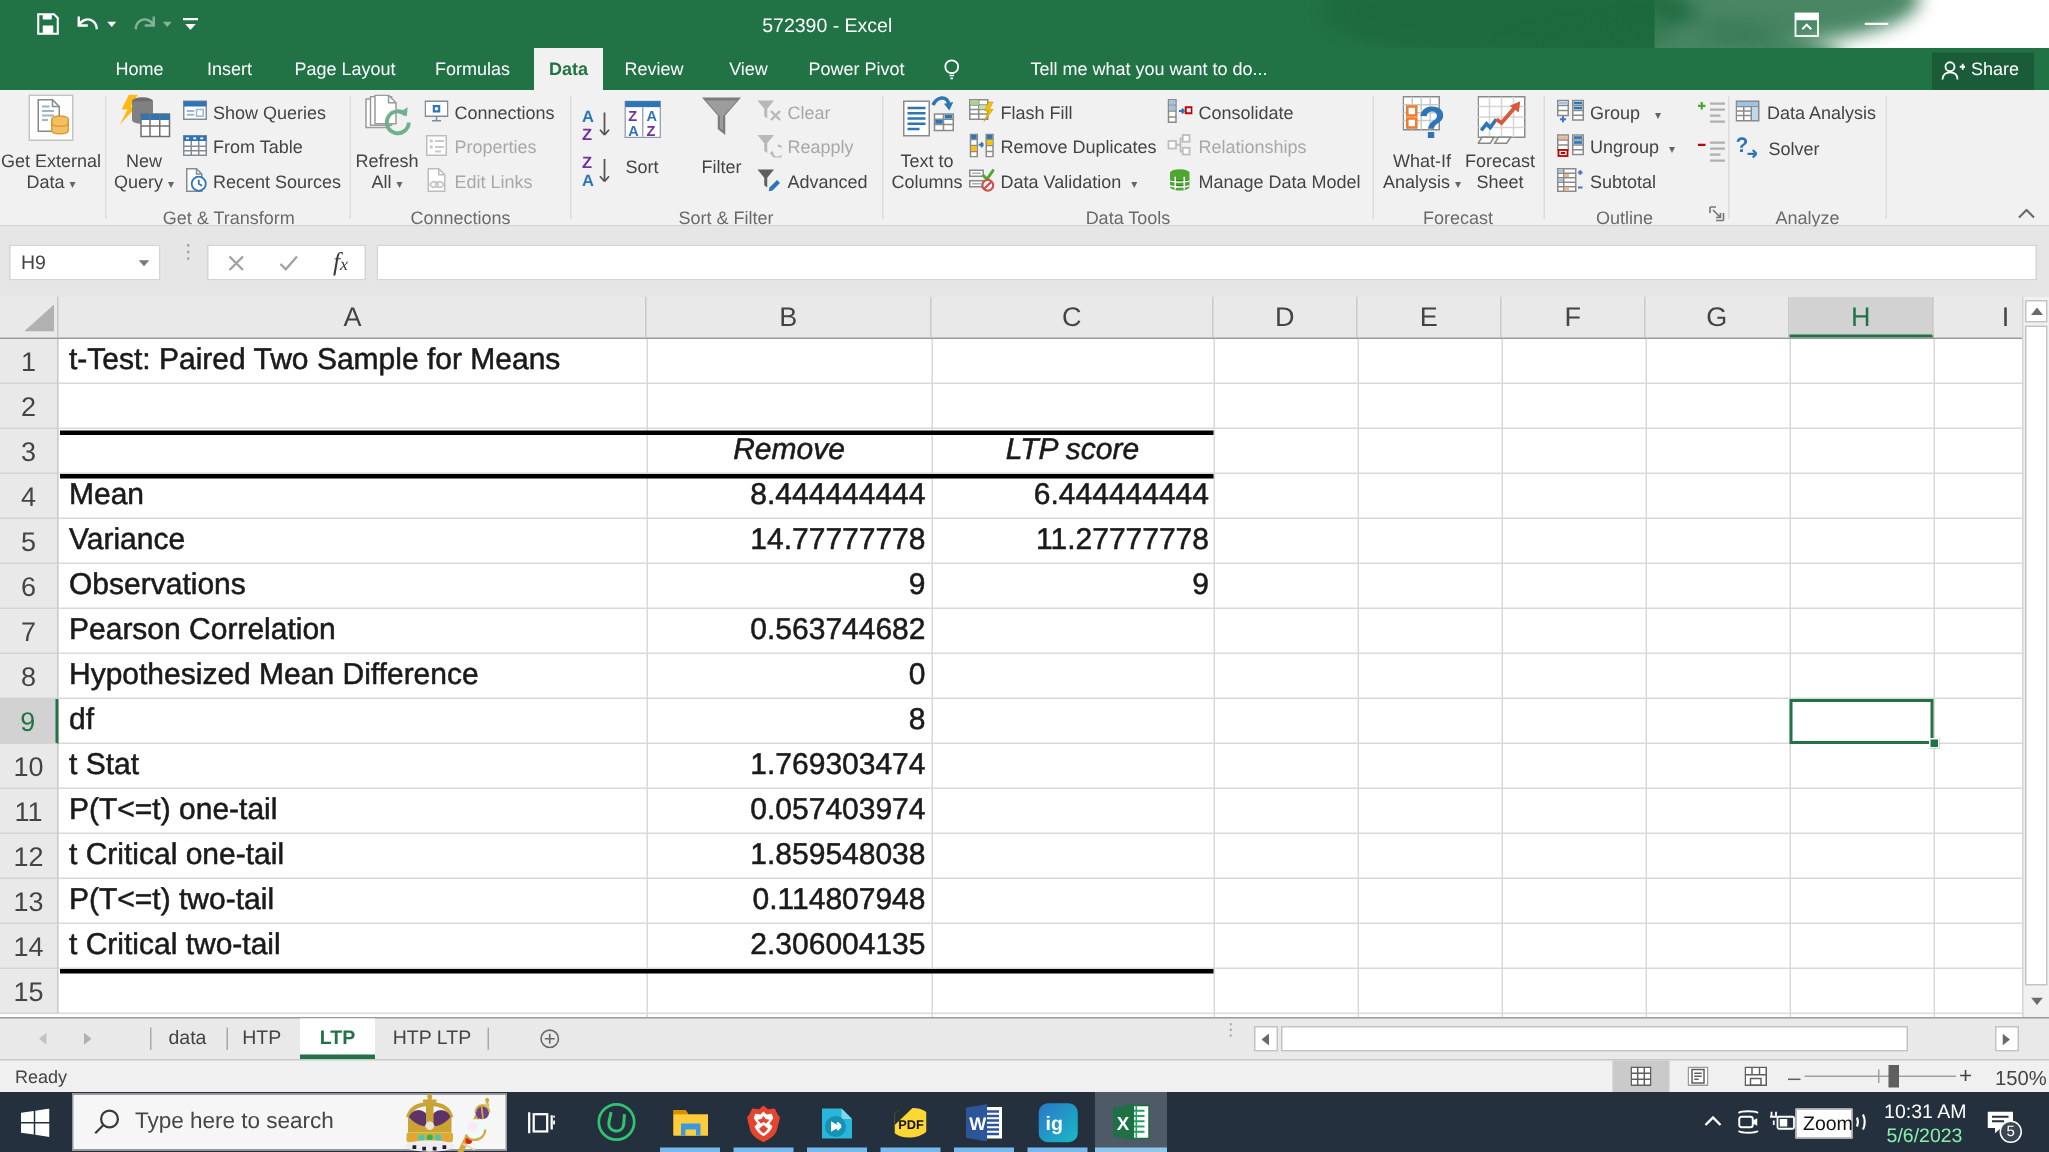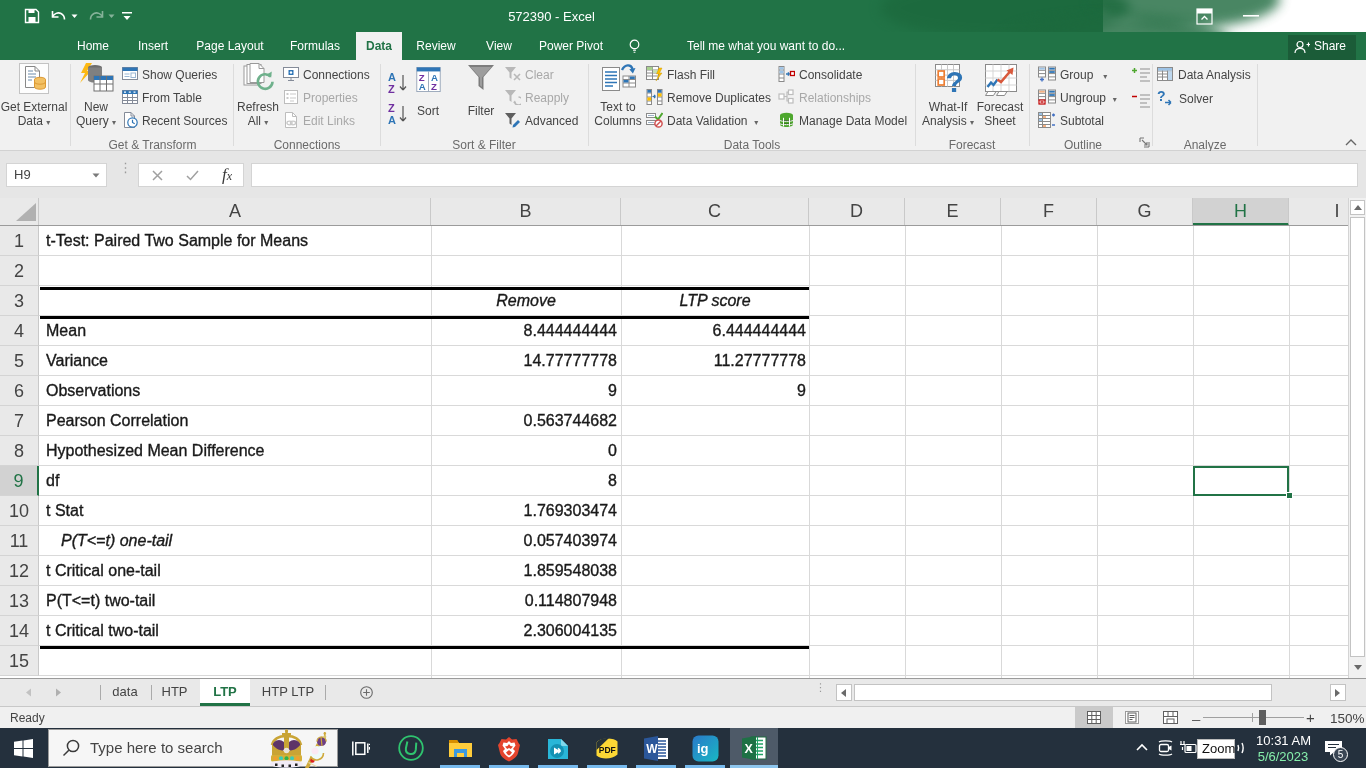--- a/index.html
+++ b/index.html
@@ -33,21 +33,21 @@
 
 
 #colhead { left:0; top:198px; width:1348px; height:28px; background:#e9e9e9; border-bottom:1px solid #9b9b9b; overflow:hidden; }
 .ch { position:absolute; top:0; height:27px; line-height:27px; text-align:center; font-size:18px; color:#444; border-right:1px solid #c9c9c9; }
 
 
 #grid { left:0; top:226px; width:1348px; height:452px; background:#fff; overflow:hidden; }
 .rh { position:absolute; left:0; width:39px; height:30px; line-height:30px; background:#e9e9e9; text-align:center; font-size:18px; color:#444; border-right:1px solid #c9c9c9; border-bottom:1px solid #d4d4d4; }
 .vline { position:absolute; top:0; width:1px; height:452px; background:#d9d9d9; }
 .hline { position:absolute; left:39px; width:1309px; height:1px; background:#d9d9d9; }
-.cell { position:absolute; height:30px; line-height:29px; font-size:16px; color:#1a1a1a; white-space:nowrap; -webkit-text-stroke:0.35px #1a1a1a; }
+.cell { position:absolute; height:30px; line-height:29px; font-size:20px; color:#1a1a1a; white-space:nowrap; -webkit-text-stroke:0.35px #1a1a1a; }
 .rightal { text-align:right; }
 
 
 #sheettabs { left:0; top:678px; width:1366px; height:28px; background:#e9e9e9; border-top:1px solid #9b9b9b; }
 .stab { position:absolute; top:0; height:27px; line-height:26px; font-size:13px; color:#444; text-align:center; }
 .tsep { position:absolute; top:6px; width:1px; height:15px; background:#aaa; }
 
 
 #statusbar { left:0; top:706px; width:1366px; height:22px; background:#f0f0f0; border-top:1px solid #c8c8c8; }
 
@@ -476,21 +476,21 @@
       <div class="cell rightal" style="left:441px;top:150px;width:176px;">9</div>
       <div class="cell rightal" style="left:631px;top:150px;width:175px;">9</div>
       <div class="cell" style="left:46px;top:180px;width:380px;">Pearson Correlation</div>
       <div class="cell rightal" style="left:441px;top:180px;width:176px;">0.563744682</div>
       <div class="cell" style="left:46px;top:210px;width:380px;">Hypothesized Mean Difference</div>
       <div class="cell rightal" style="left:441px;top:210px;width:176px;">0</div>
       <div class="cell" style="left:46px;top:240px;width:380px;">df</div>
       <div class="cell rightal" style="left:441px;top:240px;width:176px;">8</div>
       <div class="cell" style="left:46px;top:270px;width:380px;">t Stat</div>
       <div class="cell rightal" style="left:441px;top:270px;width:176px;">1.769303474</div>
-      <div class="cell" style="left:61px;top:300px;width:380px;font-style:italic;">P(T&lt;=t) one-tail</div>
+      <div class="cell" style="left:46px;top:300px;width:380px;">P(T&lt;=t) one-tail</div>
       <div class="cell rightal" style="left:441px;top:300px;width:176px;">0.057403974</div>
       <div class="cell" style="left:46px;top:330px;width:380px;">t Critical one-tail</div>
       <div class="cell rightal" style="left:441px;top:330px;width:176px;">1.859548038</div>
       <div class="cell" style="left:46px;top:360px;width:380px;">P(T&lt;=t) two-tail</div>
       <div class="cell rightal" style="left:441px;top:360px;width:176px;">0.114807948</div>
       <div class="cell" style="left:46px;top:390px;width:380px;">t Critical two-tail</div>
       <div class="cell rightal" style="left:441px;top:390px;width:176px;">2.306004135</div>
       <div class="abs" style="left:40px;top:61px;width:769px;height:3px;background:#000;"></div>
       <div class="abs" style="left:40px;top:90px;width:769px;height:3px;background:#000;"></div>
       <div class="abs" style="left:40px;top:420px;width:769px;height:3px;background:#000;"></div>

